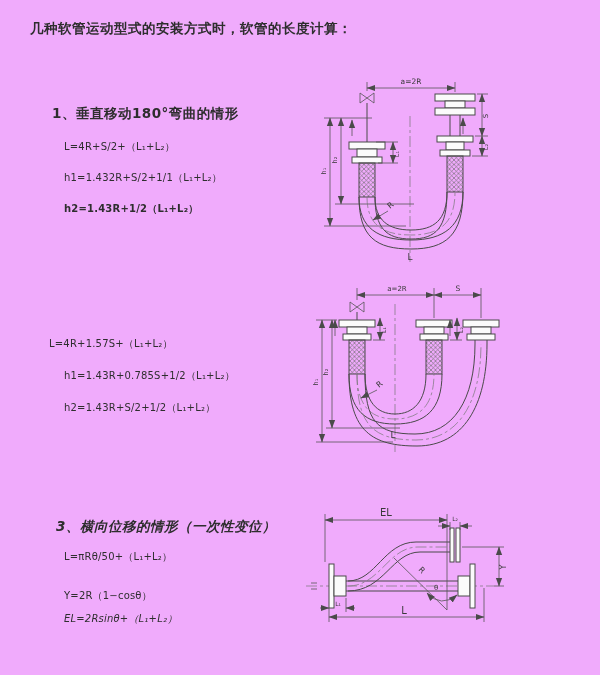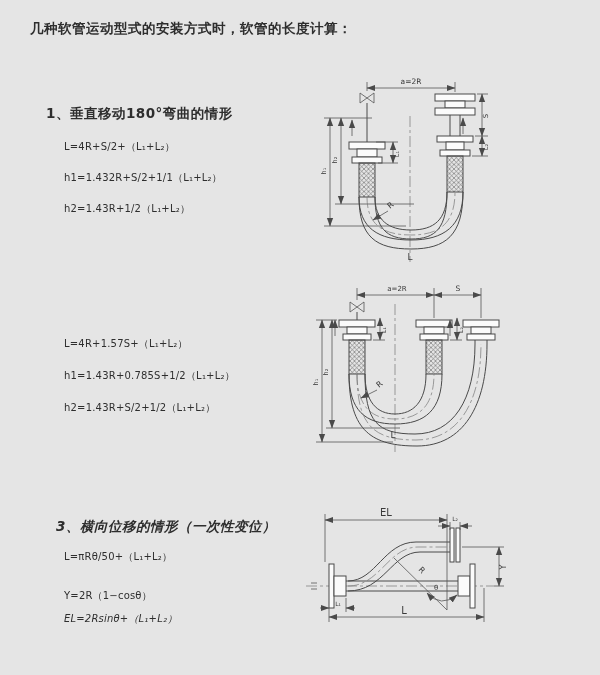--- a/index.html
+++ b/index.html
@@ -1,42 +1,42 @@
 <!DOCTYPE html>
 <html><head>
 <meta charset="utf-8">
 <style>
   html,body{margin:0;padding:0;}
   body{width:600px;height:675px;background:#fbfbfb;overflow:hidden;position:relative;
        font-family:"DejaVu Sans",sans-serif;color:#2e2e2e;}
-  .page{position:absolute;inset:0;background:#e5e5e5;}
+  .page{position:absolute;inset:0;background:#f0abfc;}
   .title{position:absolute;left:30px;top:20px;font-size:13.5px;font-weight:600;letter-spacing:0.5px;}
   .sec-head{position:absolute;font-size:13.5px;font-weight:600;letter-spacing:0.5px;white-space:nowrap;}
   .formula{position:absolute;font-size:10px;letter-spacing:0.2px;white-space:nowrap;}
   svg{position:absolute;}
   svg text{font-family:"DejaVu Sans",sans-serif;fill:#3a3a3a;}
   .ln{stroke:#4a4a4a;stroke-width:1;fill:none;}
   .thin{stroke:#555;stroke-width:0.8;fill:none;}
   .dim{stroke:#555;stroke-width:0.8;fill:none;}
   .cl{stroke:#777;stroke-width:0.7;fill:none;stroke-dasharray:11 3 3 3;}
   .plate{fill:#fbfbfb;stroke:#4a4a4a;stroke-width:1;}
 </style>
 </head>
 <body>
 
 <div class="page">
 
   <div class="title">几种软管运动型式的安装方式时，软管的长度计算：</div>
 
-  <div class="sec-head" style="left:46px;top:105px;">
+  <div class="sec-head" style="left:52px;top:105px;">
     <span>1、</span><span>垂直移动180°弯曲的情形</span>
   </div>
   <div class="formula" style="left:64px;top:140px;">L=4R+S/2+（L₁+L₂）</div>
   <div class="formula" style="left:64px;top:171px;">h1=1.432R+S/2+1/1（L₁+L₂）</div>
-  <div class="formula" style="left:64px;top:202px;">h2=1.43R+1/2（L₁+L₂）</div>
+  <div class="formula" style="left:64px;top:202px;font-weight:bold;">h2=1.43R+1/2（L₁+L₂）</div>
 
   <svg style="left:310px;top:70px;" width="285" height="195" viewBox="0 0 285 195">
     <defs>
       <marker id="a1" viewBox="0 0 10 10" refX="9" refY="5" markerWidth="9" markerHeight="9" orient="auto-start-reverse" markerUnits="userSpaceOnUse">
         <path d="M0,1.5 L9.5,5 L0,8.5 Z" fill="#4a4a4a"></path>
       </marker>
       <pattern id="p1" width="4.5" height="4.5" patternUnits="userSpaceOnUse">
         <path d="M0,4.5 L4.5,0 M0,0 L4.5,4.5" stroke="#6a6a6a" stroke-width="0.6"></path>
       </pattern>
     </defs>
@@ -116,21 +116,21 @@
       <path class="cl" d="M57,127 C57,154 72,165 101,165 C130,165 145,153 145,122"></path>
     </g>
 
     <g>
       <line class="dim" x1="78" y1="141" x2="63" y2="150" marker-end="url(#a1)"></line>
       <text font-size="8" x="80" y="139" transform="rotate(-40 80 139)">R</text>
     </g>
     <text font-size="9" text-anchor="middle" x="100" y="190">L</text>
   </svg>
 
-  <div class="formula" style="left:64px;top:337px;">L=4R+1.57S+（L₁+L₂）</div>
+  <div class="formula" style="left:49px;top:337px;">L=4R+1.57S+（L₁+L₂）</div>
   <div class="formula" style="left:64px;top:369px;">h1=1.43R+0.785S+1/2（L₁+L₂）</div>
   <div class="formula" style="left:64px;top:401px;">h2=1.43R+S/2+1/2（L₁+L₂）</div>
 
   <svg style="left:305px;top:280px;" width="295" height="180" viewBox="0 0 295 180">
     <defs>
       <marker id="a2" viewBox="0 0 10 10" refX="9" refY="5" markerWidth="9" markerHeight="9" orient="auto-start-reverse" markerUnits="userSpaceOnUse">
         <path d="M0,1.5 L9.5,5 L0,8.5 Z" fill="#4a4a4a"></path>
       </marker>
       <pattern id="p2" width="4.5" height="4.5" patternUnits="userSpaceOnUse">
         <path d="M0,4.5 L4.5,0 M0,0 L4.5,4.5" stroke="#6a6a6a" stroke-width="0.6"></path>

